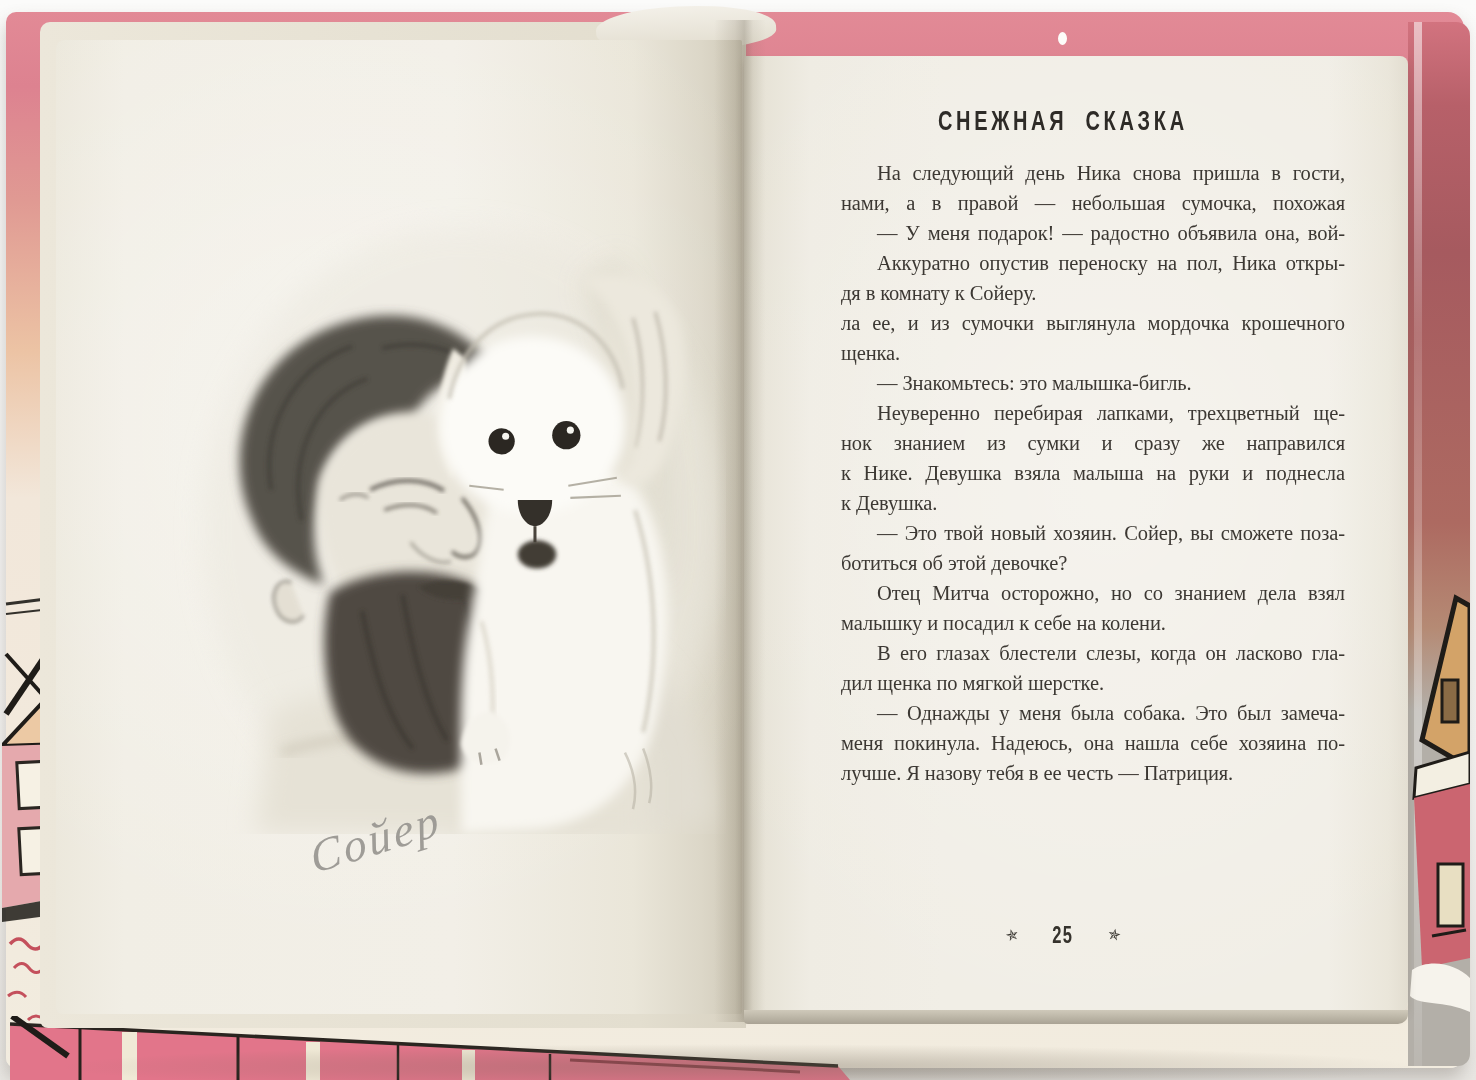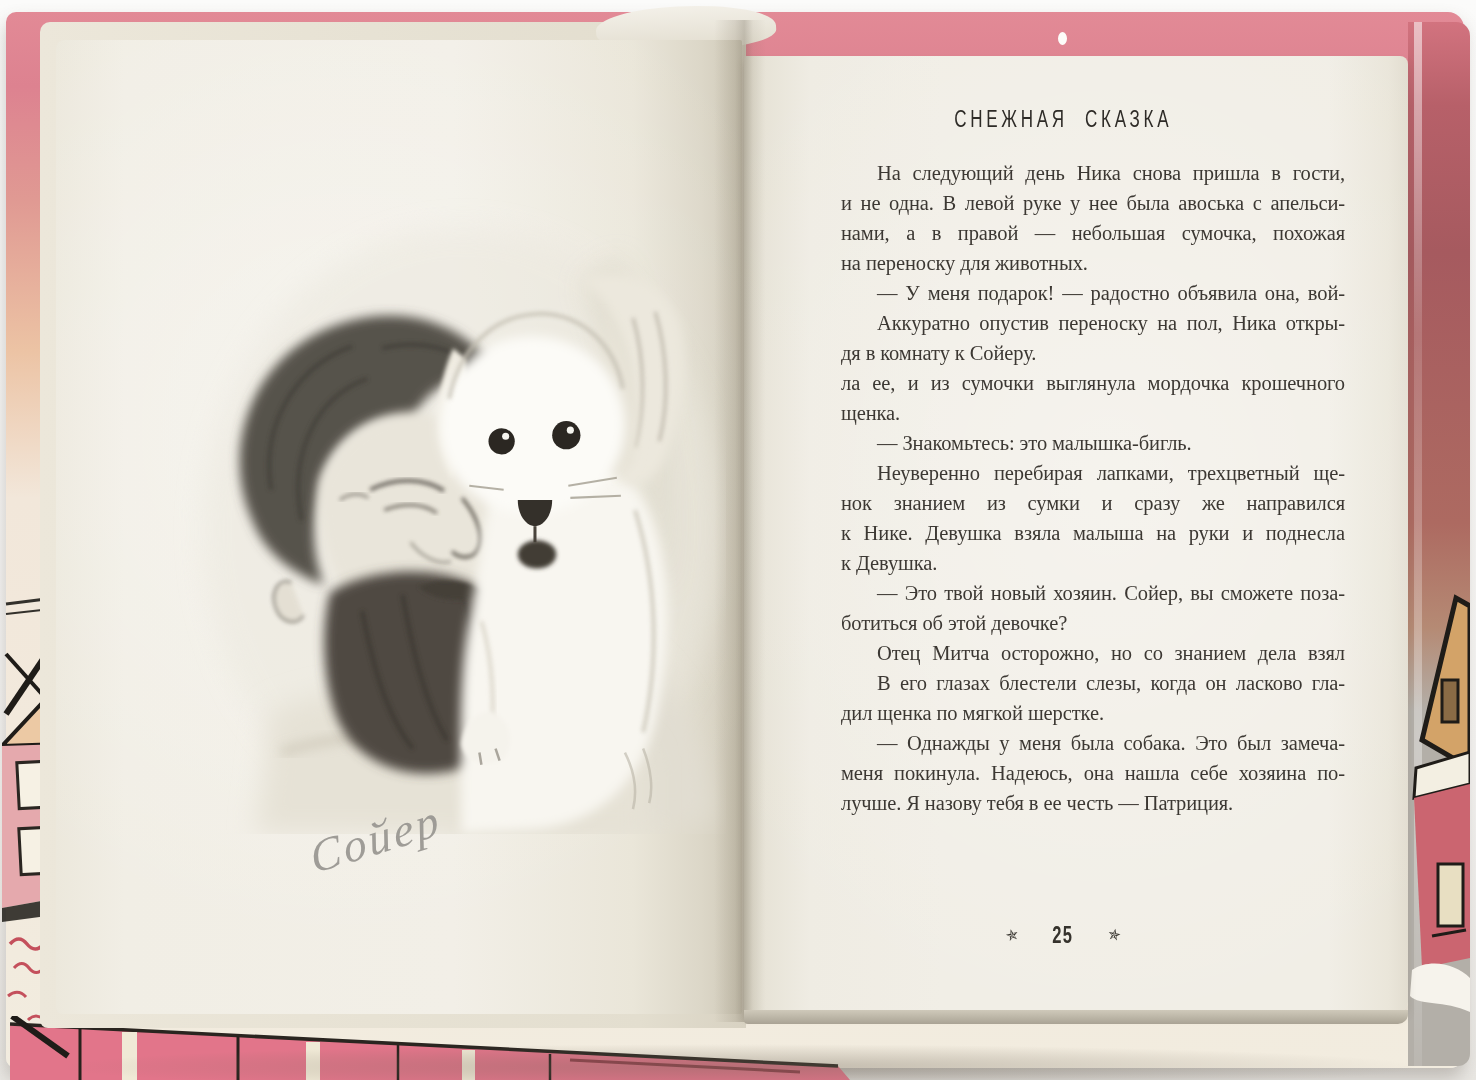--- a/index.html
+++ b/index.html
@@ -37,22 +37,22 @@
          box-shadow:0 6px 8px rgba(100,90,75,.18);}
   .gutter-shadow{position:absolute;left:714px;top:20px;width:52px;height:1002px;
          background:linear-gradient(90deg,rgba(99,88,66,0) 0%,rgba(99,88,66,.16) 40%,rgba(79,70,52,.26) 58%,rgba(99,88,66,.08) 75%,rgba(99,88,66,0) 100%);}
   .bottom-page-edge{position:absolute;left:744px;top:1010px;width:664px;height:14px;
          background:linear-gradient(180deg,#cfc9ba,#b9b3a4 60%,#a9a294);border-radius:0 0 10px 4px;}
   .floor-shadow{position:absolute;left:60px;top:1044px;width:1360px;height:46px;border-radius:50%;
          background:radial-gradient(closest-side,rgba(110,100,85,.38),rgba(110,100,85,0));}
 
   
   .chapter-title{position:absolute;top:50px;left:0;right:26px;text-align:center;
-         font-family:"Liberation Sans","DejaVu Sans",sans-serif;font-weight:normal;
-         font-size:23px;color:#2e2b27;letter-spacing:5px;word-spacing:12px;}
+         font-family:"Liberation Sans","DejaVu Sans",sans-serif;font-weight:bold;
+         font-size:27px;color:#2e2b27;letter-spacing:5px;word-spacing:12px;}
   .chapter-title span{display:inline-block;transform:scaleX(.74);}
   .body-text{position:absolute;top:102px;left:97px;width:504px;
          font-size:20.5px;line-height:30px;color:#3c3833;letter-spacing:-.1px;}
   .body-text .line{text-align:justify;text-align-last:justify;white-space:nowrap;}
   .body-text .line.last{text-align-last:left;white-space:normal;}
   .body-text .line.indent{text-indent:36px;}
   .page-footer{position:absolute;top:866px;left:0;right:26px;display:flex;justify-content:center;
          align-items:center;gap:30px;color:#35322c;}
   .page-footer .star{font-family:"DejaVu Sans",sans-serif;font-size:15px;line-height:1;}
   .page-footer .star.l{transform:rotate(-14deg);}
@@ -196,36 +196,35 @@
     <div class="handwriting">Сойер</div>
   </div>
 
   <div class="page-right">
     <div class="chapter-title">
       <span>СНЕЖНАЯ СКАЗКА</span>
     </div>
 
     <div class="body-text">
         <div class="line indent">На следующий день Ника снова пришла в гости,</div>
-        <div class="line">и не одна. В левой руке у нее была авоська с апельси-</div>
         <div class="line">нами, а в правой — небольшая сумочка, похожая</div>
-        <div class="line last">на переноску для животных.</div>
         <div class="line indent">— У меня подарок! — радостно объявила она, вой-</div>
         <div class="line indent">Аккуратно опустив переноску на пол, Ника откры-</div>
         <div class="line last">дя в комнату к Сойеру.</div>
         <div class="line">ла ее, и из сумочки выглянула мордочка крошечного</div>
         <div class="line last">щенка.</div>
         <div class="line indent last">— Знакомьтесь: это малышка-бигль.</div>
         <div class="line indent">Неуверенно перебирая лапками, трехцветный ще-</div>
         <div class="line">нок знанием из сумки и сразу же направился</div>
         <div class="line">к Нике. Девушка взяла малыша на руки и поднесла</div>
         <div class="line last">к Девушка.</div>
         <div class="line indent">— Это твой новый хозяин. Сойер, вы сможете поза-</div>
         <div class="line last">ботиться об этой девочке?</div>
         <div class="line indent">Отец Митча осторожно, но со знанием дела взял</div>
+        <div class="line last">малышку и посадил к себе на колени.</div>
         <div class="line indent">В его глазах блестели слезы, когда он ласково гла-</div>
         <div class="line last">дил щенка по мягкой шерстке.</div>
         <div class="line indent">— Однажды у меня была собака. Это был замеча-</div>
         <div class="line">меня покинула. Надеюсь, она нашла себе хозяина по-</div>
         <div class="line last">лучше. Я назову тебя в ее честь — Патриция.</div>
       </div>
 
     <div class="page-footer">
       <span class="star l">✯</span>
       <span class="num">25</span>

